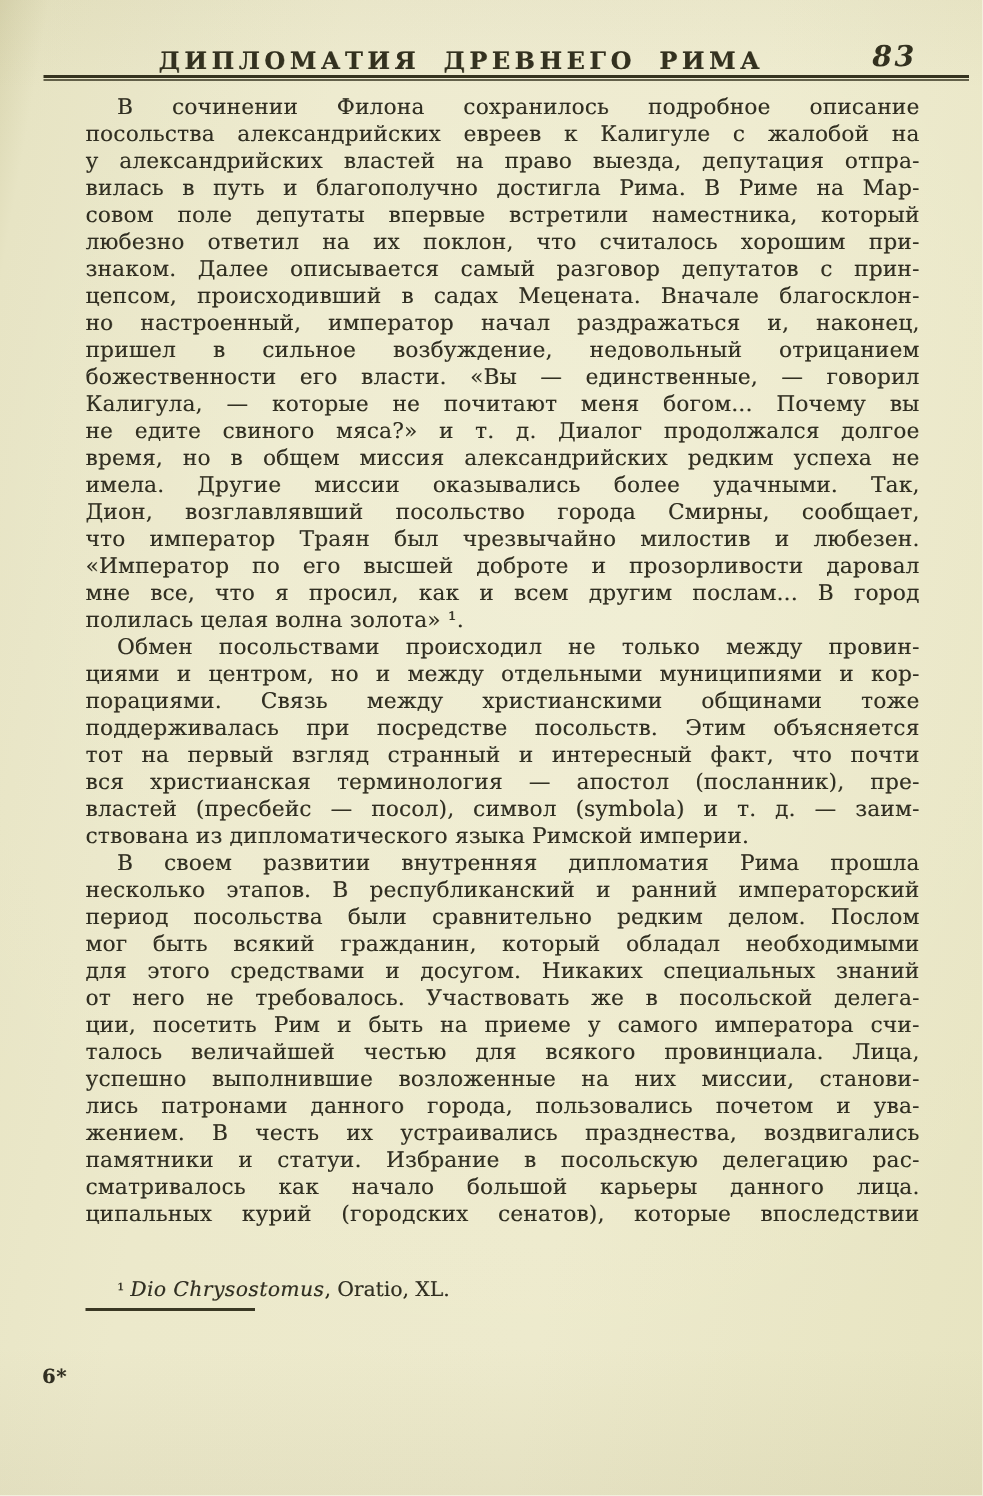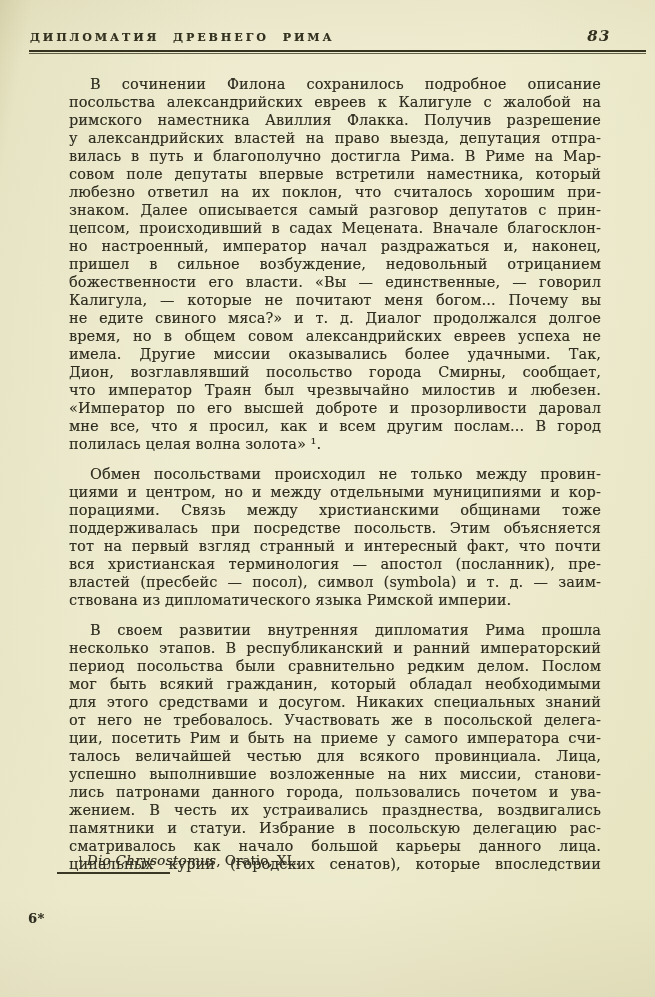--- a/index.html
+++ b/index.html
@@ -12,50 +12,51 @@
     color: #302e21;
     background-color: #ebe8c9;
     background-image:
       radial-gradient(130% 110% at 55% 35%, rgba(255,255,248,0.22) 0%, rgba(255,255,248,0) 55%),
       linear-gradient(180deg, rgba(140,130,80,0.05) 0%, rgba(140,130,80,0) 6%, rgba(140,130,80,0) 90%, rgba(120,110,65,0.07) 100%),
       linear-gradient(100deg, #d8d4ae 0%, #e6e3c2 4%, #ece9cb 28%, #edeacc 62%, #e7e4c1 100%);
   }
   .running-title {
     position: absolute;
     top: 31px; left: 30px; width: 555px;
-    font-size: 11px;
+    text-align: center;
+    font-size: 16px;
     font-weight: 700;
     letter-spacing: 3px;
     word-spacing: 7px;
     color: #33311f;
     text-shadow: 0.3px 0.3px 0.4px rgba(51,49,31,0.5);
   }
   .page-number {
     position: absolute;
     top: 27px; right: 44px;
-    font-size: 15px;
+    font-size: 19px;
     font-style: italic;
     font-weight: 600;
     letter-spacing: 1.5px;
     color: #33311f;
   }
   .header-rule {
     position: absolute;
     top: 50px; left: 29px; width: 617px; height: 5px;
     background: linear-gradient(180deg,
       #35331f 0px, #35331f 2px,
       rgba(53,51,31,0) 2px, rgba(53,51,31,0) 3px,
       rgba(53,51,31,0.75) 3px, rgba(53,51,31,0.75) 4px,
       rgba(53,51,31,0) 4px);
   }
   .text-block {
     position: absolute;
     top: 63px; left: 57px; width: 556px;
   }
-  .para { margin: 12px; }
+  .para { margin: 0; }
   .line {
     font-size: 14.4px;
     line-height: 18px;
     height: 18px;
     overflow: hidden;
     text-align: justify;
     text-align-last: justify;
     letter-spacing: 0.15px;
     text-shadow: 0.3px 0.3px 0.4px rgba(48,46,33,0.42);
     white-space: normal;
@@ -91,33 +92,32 @@
 
 <div class="page">
   <div class="running-title">ДИПЛОМАТИЯ ДРЕВНЕГО РИМА</div>
   <div class="page-number">83</div>
   <div class="header-rule"></div>
 
   <div class="text-block">
       <div class="para">
         <div class="line indent">В сочинении Филона сохранилось подробное описание</div>
         <div class="line">посольства александрийских евреев к Калигуле с жалобой на</div>
-        <div class="line">римского наместника Авиллия Флакка. Получив разрешение</div>
         <div class="line">у александрийских властей на право выезда, депутация отпра-</div>
         <div class="line">вилась в путь и благополучно достигла Рима. В Риме на Мар-</div>
         <div class="line">совом поле депутаты впервые встретили наместника, который</div>
         <div class="line">любезно ответил на их поклон, что считалось хорошим при-</div>
         <div class="line">знаком. Далее описывается самый разговор депутатов с прин-</div>
         <div class="line">цепсом, происходивший в садах Мецената. Вначале благосклон-</div>
         <div class="line">но настроенный, император начал раздражаться и, наконец,</div>
         <div class="line">пришел в сильное возбуждение, недовольный отрицанием</div>
         <div class="line">божественности его власти. «Вы — единственные, — говорил</div>
         <div class="line">Калигула, — которые не почитают меня богом... Почему вы</div>
         <div class="line">не едите свиного мяса?» и т. д. Диалог продолжался долгое</div>
-        <div class="line">время, но в общем совом александрийских евреев успеха не</div>
+        <div class="line">время, но в общем миссия александрийских редким успеха не</div>
         <div class="line">имела. Другие миссии оказывались более удачными. Так,</div>
         <div class="line">Дион, возглавлявший посольство города Смирны, сообщает,</div>
         <div class="line">что император Траян был чрезвычайно милостив и любезен.</div>
         <div class="line">«Император по его высшей доброте и прозорливости даровал</div>
         <div class="line">мне все, что я просил, как и всем другим послам... В город</div>
         <div class="line no-fill">полилась целая волна золота» ¹.</div>
       </div>
       <div class="para">
         <div class="line indent">Обмен посольствами происходил не только между провин-</div>
         <div class="line">циями и центром, но и между отдельными муниципиями и кор-</div>

